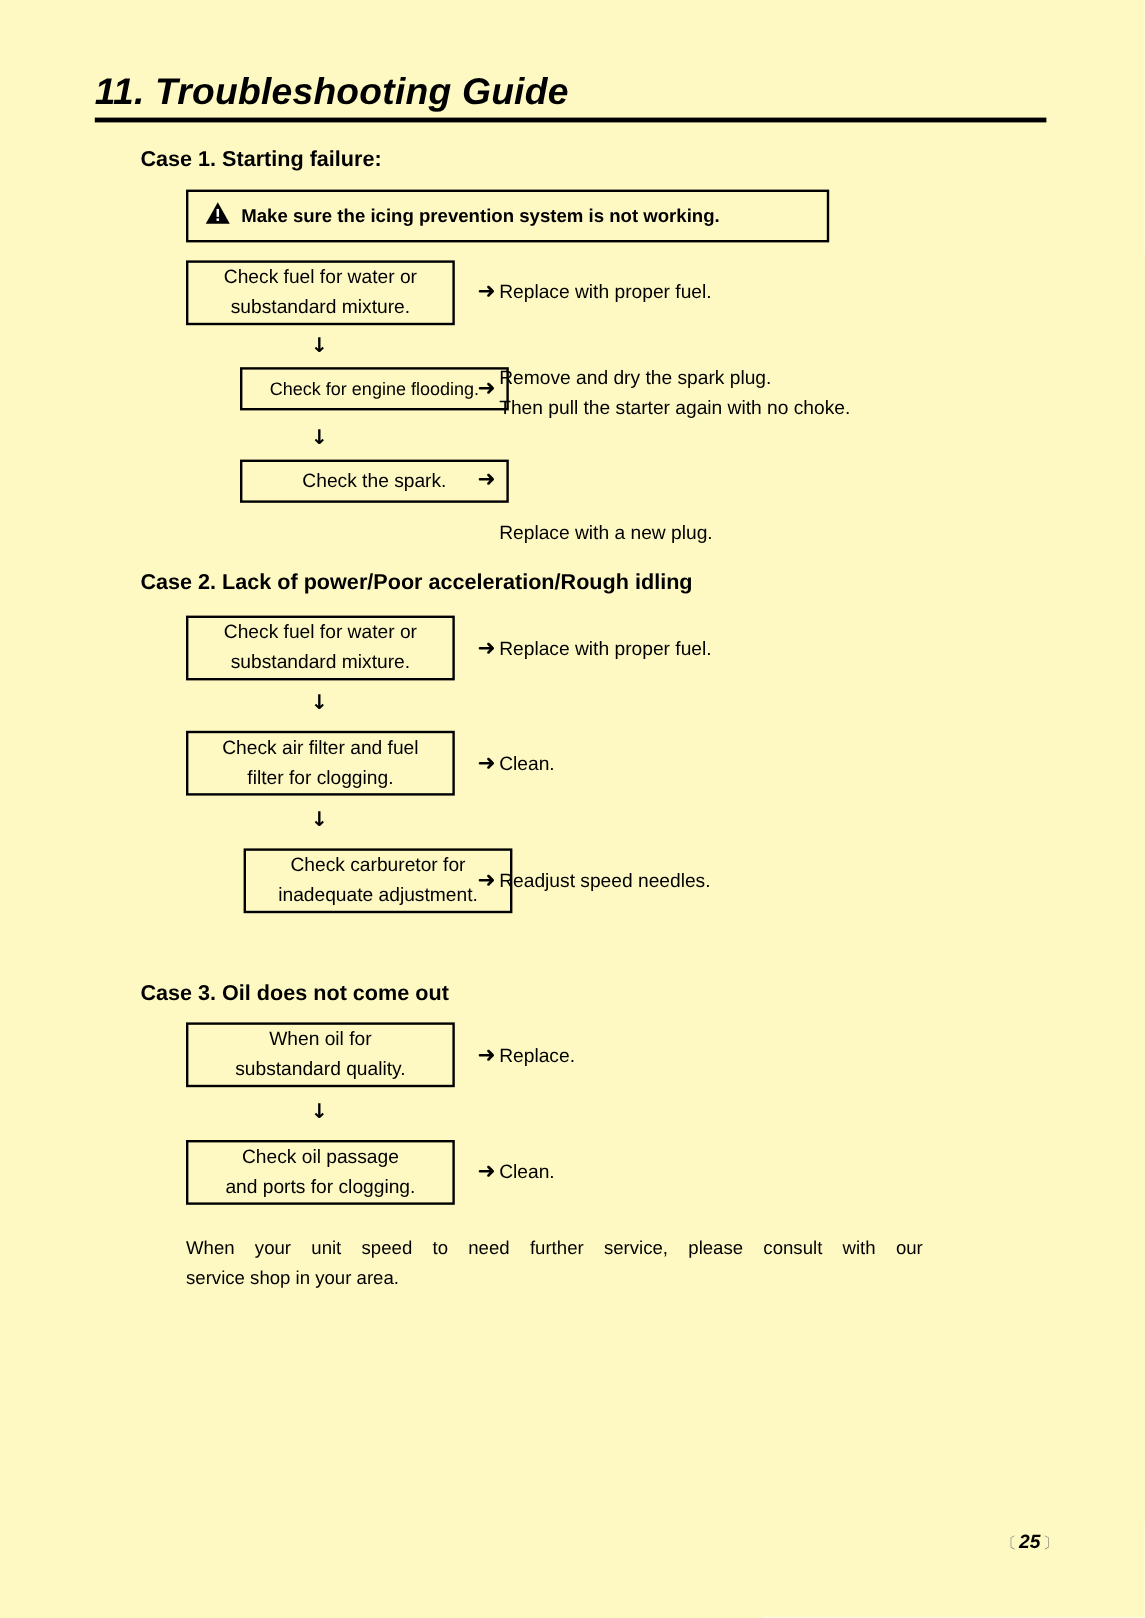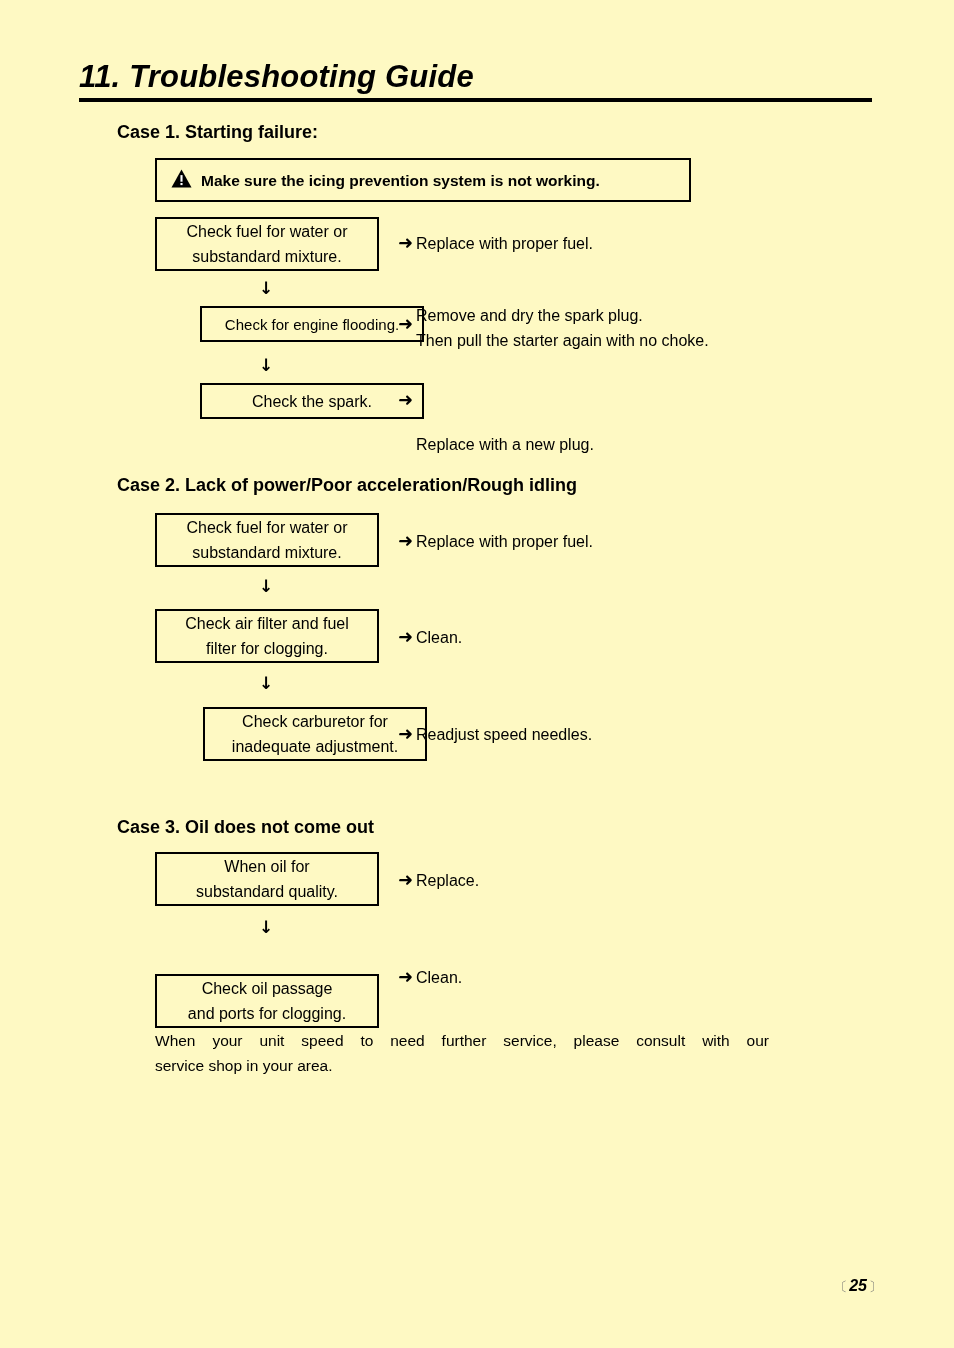--- a/index.html
+++ b/index.html
@@ -262,21 +262,21 @@
   <div class="flow-box two-line" style="top:852px;">
     <span class="bline">When oil for</span>
     <span class="bline">substandard quality.</span>
   </div>
   <div class="right-arrow" style="top:870px;">➜</div>
   <div class="result-text" style="top:868px;">
     <span class="rline">Replace.</span>
   </div>
   <div class="down-arrow" style="top:918px;">↓</div>
 
-  <div class="flow-box two-line" style="top:950px;margin-top:24px;">
+  <div class="flow-box two-line" style="top:950px;">
     <span class="bline">Check oil passage</span>
     <span class="bline">and ports for clogging.</span>
   </div>
   <div class="right-arrow" style="top:967px;">➜</div>
   <div class="result-text" style="top:965px;">
     <span class="rline">Clean.</span>
   </div>
 
   <div class="closing">
     <span class="l1">When your unit speed to need further service, please consult with our</span>

